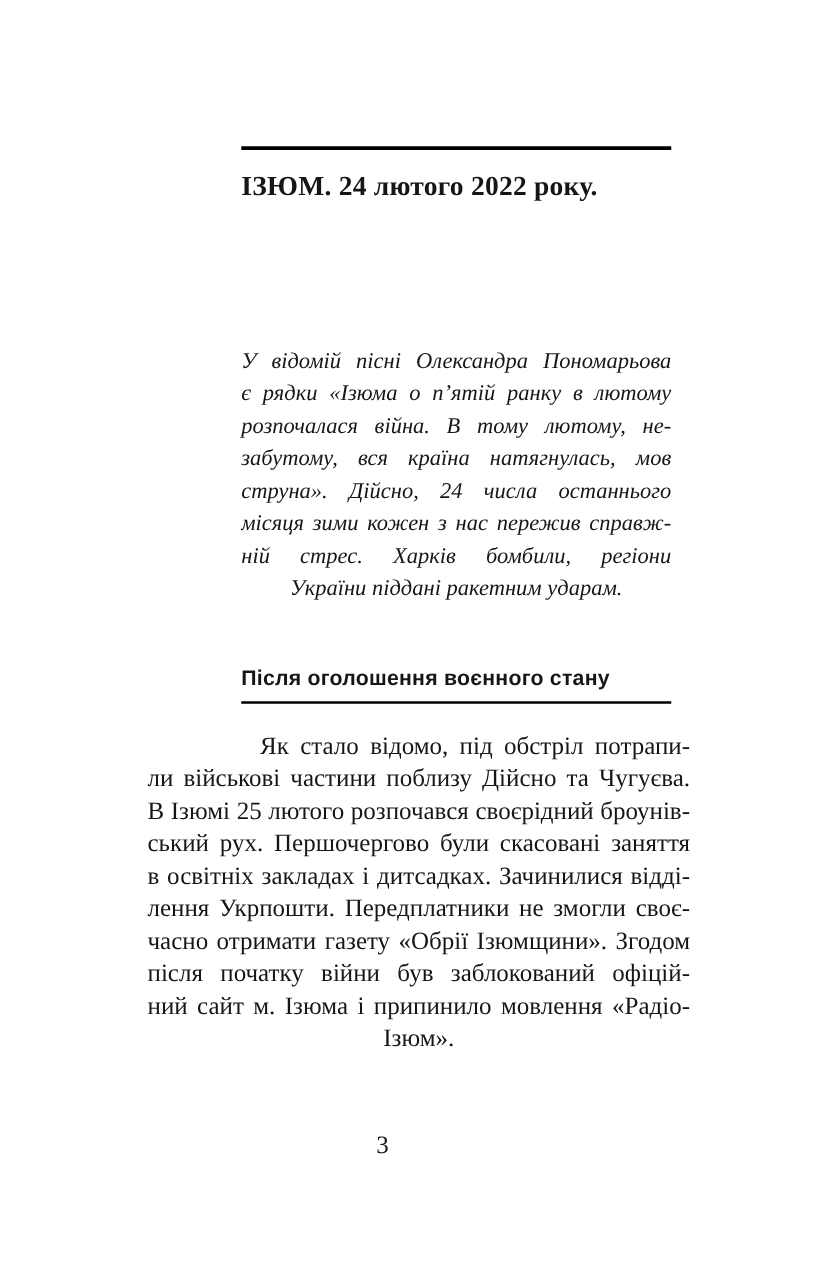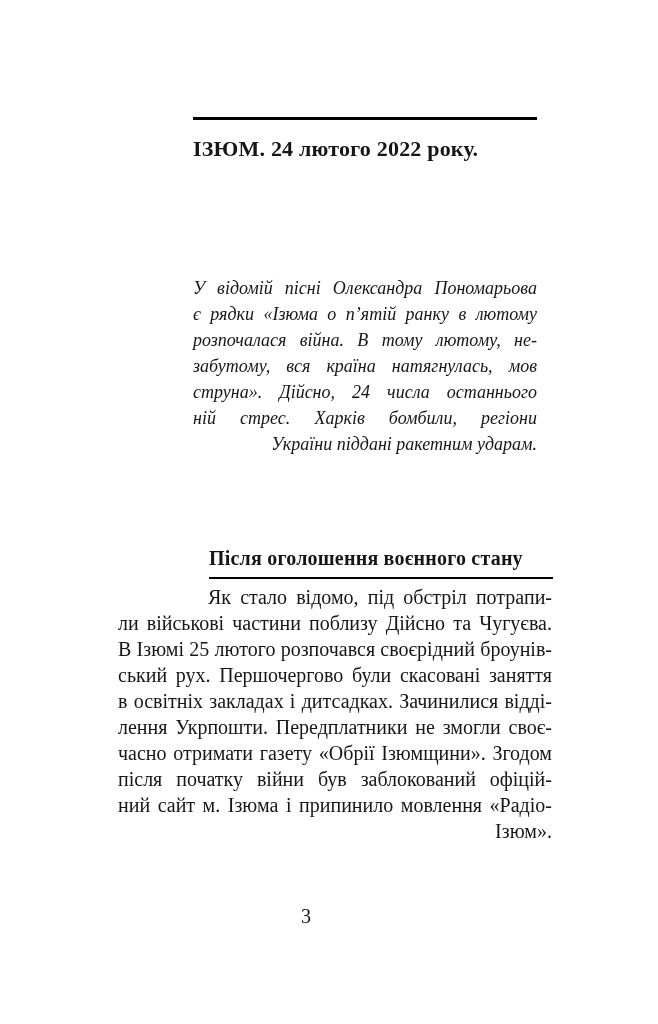--- a/index.html
+++ b/index.html
@@ -43,40 +43,40 @@
     width: 344px;
     font-style: italic;
     font-size: 18px;
     line-height: 26px;
   }
   .section-heading {
     position: absolute;
     left: 193px;
     top: 531px;
     width: 344px;
-    margin: 16px;
-    font-family: Liberation Serif, serif;
+    margin: 0;
+    font-family: Liberation Sans, sans-serif;
     font-weight: bold;
-    font-size: 20px;
+    font-size: 17px;
     line-height: 23px;
     letter-spacing: 0.2px;
     padding-bottom: 7px;
     border-bottom: 2.5px solid #000000;
   }
   .body-text {
     position: absolute;
     left: 103px;
     top: 584px;
     width: 434px;
     font-size: 20px;
     line-height: 26px;
     margin-left: 15px;
   }
   .tline {
-    text-align: right;
+    text-align: center;
   }
   .tline.fill {
     text-align: justify;
     text-align-last: justify;
   }
   .body-text .tline:first-child {
     padding-left: 90px;
   }
   .page-number {
     position: absolute;
@@ -98,20 +98,21 @@
   <h1 class="chapter-title">
     <span class="t-line">ІЗЮМ. 24 лютого 2022 року.</span>
   </h1>
 
   <div class="epigraph">
       <div class="tline fill">У відомій пісні Олександра Пономарьова</div>
       <div class="tline fill">є рядки «Ізюма о п’ятій ранку в лютому</div>
       <div class="tline fill">розпочалася війна. В тому лютому, не-</div>
       <div class="tline fill">забутому, вся країна натягнулась, мов</div>
       <div class="tline fill">струна». Дійсно, 24 числа останнього</div>
+      <div class="tline fill">місяця зими кожен з нас пережив справж-</div>
       <div class="tline fill">ній стрес. Харків бомбили, регіони</div>
       <div class="tline">України піддані ракетним ударам.</div>
     </div>
 
   <h2 class="section-heading">Після оголошення воєнного стану</h2>
 
   <div class="body-text">
       <div class="tline fill">Як стало відомо, під обстріл потрапи-</div>
       <div class="tline fill">ли військові частини поблизу Дійсно та Чугуєва.</div>
       <div class="tline fill">В Ізюмі 25 лютого розпочався своєрідний броунів-</div>

